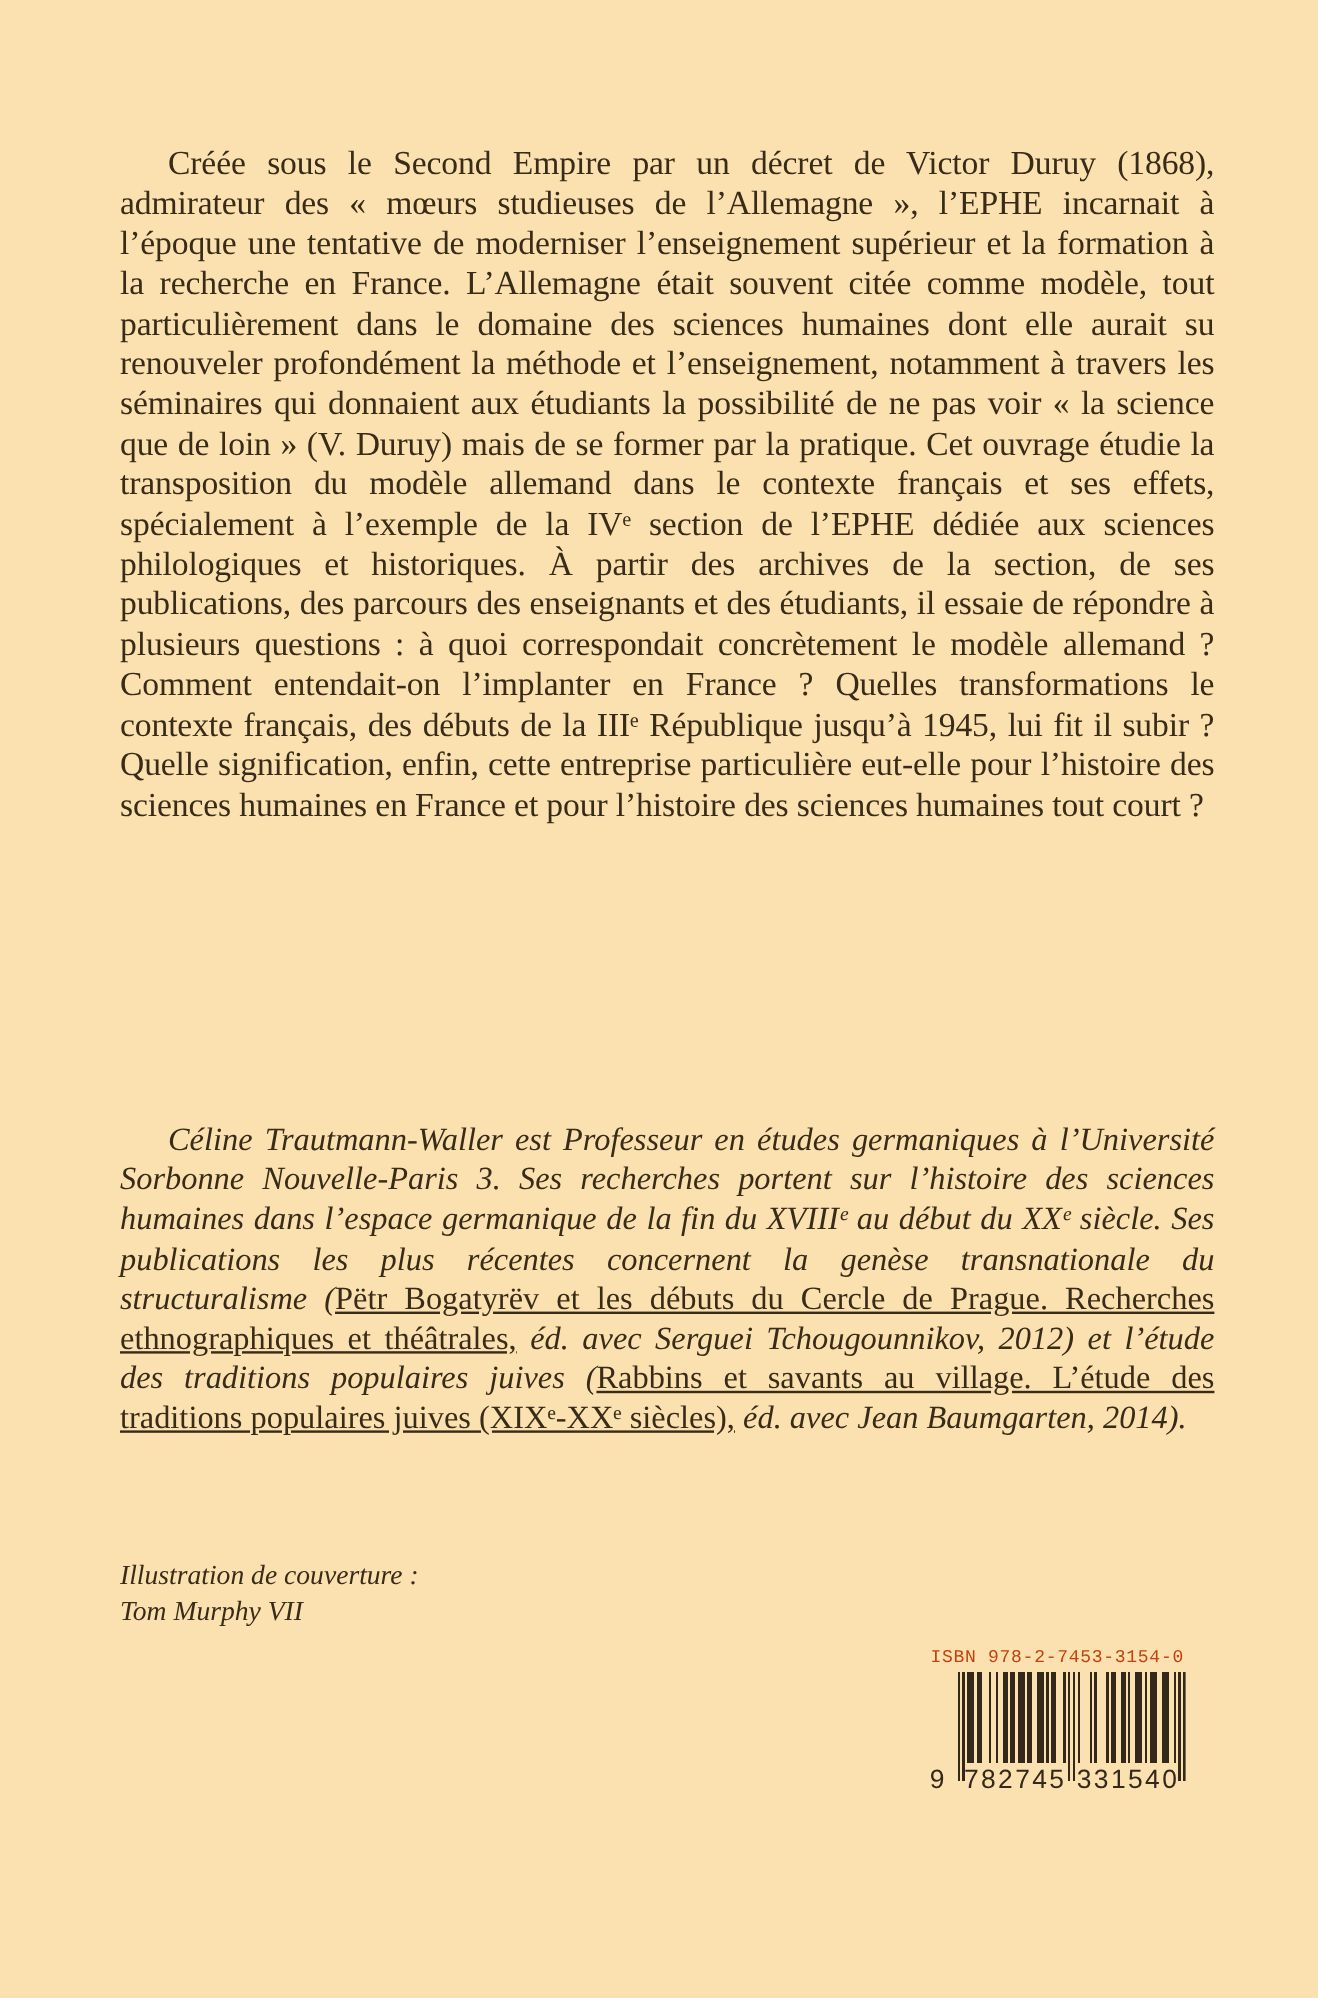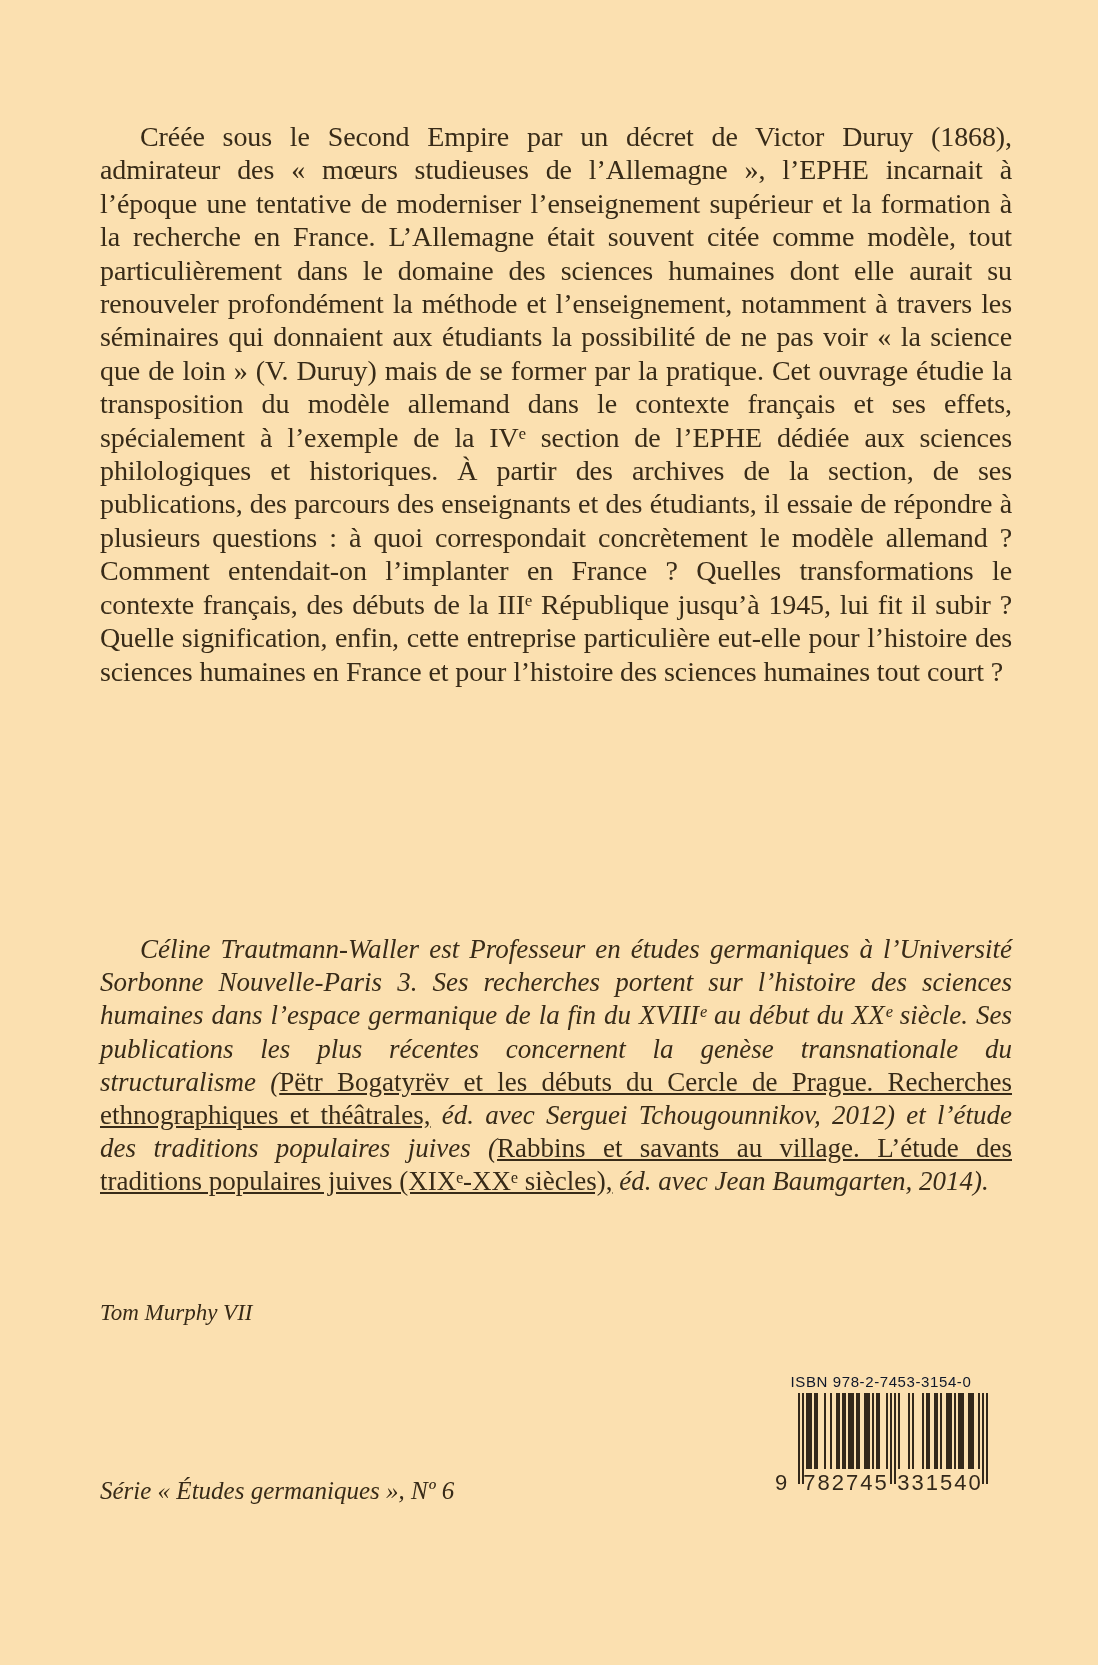--- a/index.html
+++ b/index.html
@@ -35,48 +35,48 @@
   .series-collection{
     position:absolute;left:100px;top:1438px;width:700px;
     font-size:30px;line-height:32px;font-style:italic;
   }
   .series-serie{
     position:absolute;left:100px;top:1477px;width:700px;
     font-size:25px;line-height:27px;font-style:italic;
   }
   .isbn-label{
     position:absolute;left:774px;top:1373px;width:214px;
-    font-family:Liberation Sans, sans-serif;
+    font-family:Liberation Mono, monospace;
     font-size:15px;letter-spacing:0.6px;
-    text-align:center;color:#0f172a;white-space:nowrap;
+    text-align:center;color:#c2410c;white-space:nowrap;
   }
   .barcode{
     position:absolute;left:774px;top:1393px;
     shape-rendering:crispEdges;
   }
   .barcode text{
     font-family:"Liberation Sans","DejaVu Sans",sans-serif;
     font-size:22px;fill:#33281a;letter-spacing:2px;
   }
 </style>
 </head>
 <body>
 
 <div class="cover">
 
   <p class="blurb">Créée sous le Second Empire par un décret de Victor Duruy (1868), admirateur des « mœurs studieuses de l’Allemagne », l’EPHE incarnait à l’époque une tentative de moderniser l’enseignement supérieur et la formation à la recherche en France. L’Allemagne était souvent citée comme modèle, tout particulièrement dans le domaine des sciences humaines dont elle aurait su renouveler profondément la méthode et l’enseignement, notamment à travers les séminaires qui donnaient aux étudiants la possibilité de ne pas voir « la science que de loin » (V. Duruy) mais de se former par la pratique. Cet ouvrage étudie la transposition du modèle allemand dans le contexte français et ses effets, spécialement à l’exemple de la IVᵉ section de l’EPHE dédiée aux sciences philologiques et historiques. À partir des archives de la section, de ses publications, des parcours des enseignants et des étudiants, il essaie de répondre à plusieurs questions : à quoi correspondait concrètement le modèle allemand ? Comment entendait-on l’implanter en France ? Quelles transformations le contexte français, des débuts de la IIIᵉ République jusqu’à 1945, lui fit il subir ? Quelle signification, enfin, cette entreprise particulière eut-elle pour l’histoire des sciences humaines en France et pour l’histoire des sciences humaines tout court ?</p>
 
   <p class="bio"><span class="italic">Céline Trautmann-Waller est Professeur en études germaniques à l’Université Sorbonne Nouvelle-Paris 3. Ses recherches portent sur l’histoire des sciences humaines dans l’espace germanique de la fin du XVIIIᵉ au début du XXᵉ siècle. Ses publications les plus récentes concernent la genèse transnationale du structuralisme (</span><span class="roman">Pëtr Bogatyrëv et les débuts du Cercle de Prague. Recherches ethnographiques et théâtrales,</span><span class="italic"> éd. avec Serguei Tchougounnikov, 2012) et l’étude des traditions populaires juives (</span><span class="roman">Rabbins et savants au village. L’étude des traditions populaires juives (XIXᵉ-XXᵉ siècles),</span><span class="italic"> éd. avec Jean Baumgarten, 2014).</span></p>
 
   <div class="credits">
+    <div class="credit-line">Illustration de couverture :</div>
     <div class="credit-line">Tom Murphy VII</div>
   </div>
 
 
-  <div class="series-serie">Série « Études germaniques », Nº 6</div>
 
   <div class="isbn-label">ISBN  978-2-7453-3154-0</div>
 
   <svg class="barcode" width="214" height="102" viewBox="0 0 214 102">
     <text x="8" y="97" text-anchor="middle">9</text>
     <text x="72" y="97" text-anchor="middle">782745</text>
     <text x="166" y="97" text-anchor="middle">331540</text>
   <rect x="24" y="0" width="2" height="91" fill="#33281a"></rect>
       <rect x="28" y="0" width="2" height="91" fill="#33281a"></rect>
       <rect x="32" y="0" width="2" height="76" fill="#33281a"></rect>

